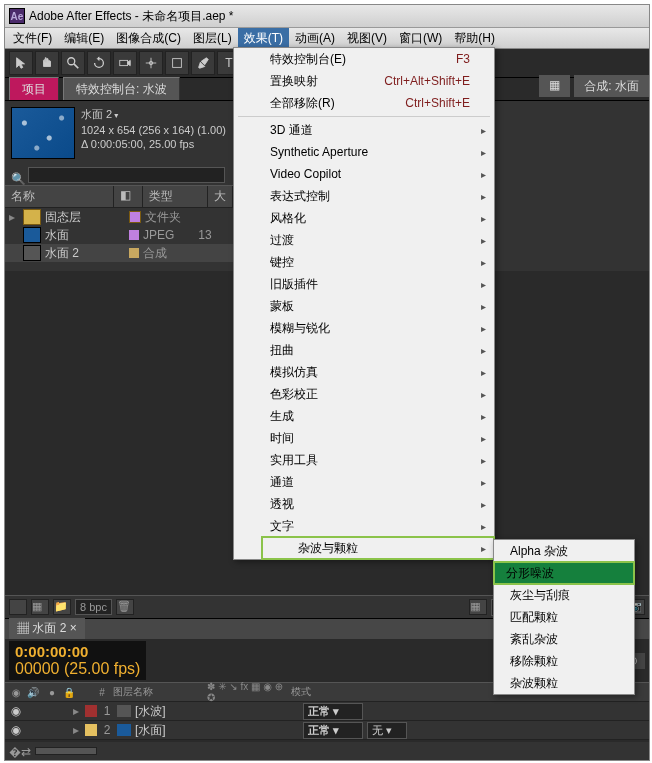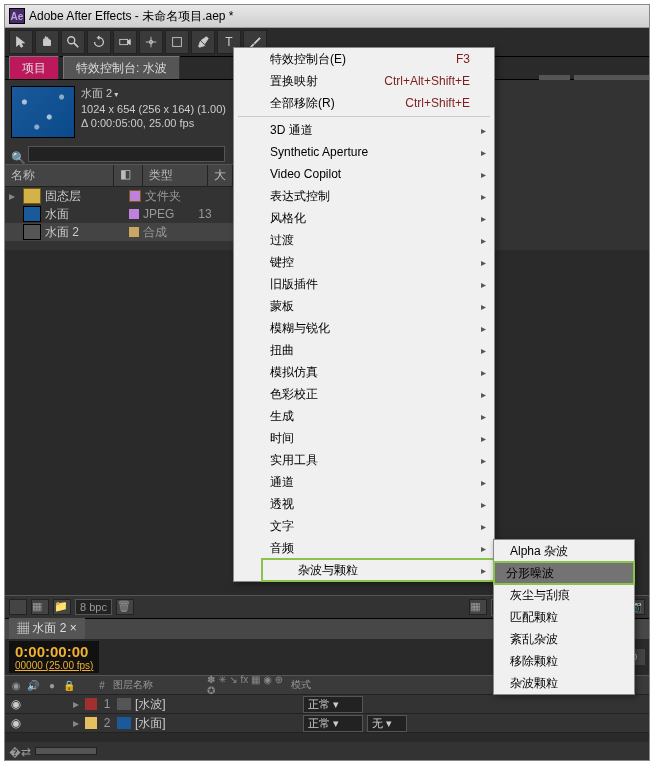--- a/index.html
+++ b/index.html
@@ -50,53 +50,64 @@
   .comp-view .handle{position:absolute;width:6px;height:6px;background:#c06020;}
   
   .bottom{position:absolute;left:0;right:0;top:590px;bottom:0;background:#2a2a2a;display:flex;flex-direction:column;}
   .statusrow{height:22px;background:#333;border-top:1px solid #555;border-bottom:1px solid #000;display:flex;align-items:center;gap:4px;padding:0 4px;color:#999;font-size:11px;}
   .statusrow .chip{background:#222;border:1px solid #555;padding:1px 4px;text-align:center;}
   .statusrow .ic{width:16px;height:14px;background:#444;border:1px solid #222;}
   .tl-tab{height:18px;padding:2px 8px;color:#ddd;}
   .tl-tab.sel{background:#555;}
   .timecode{background:#111;padding:2px 6px;}
   .tc-main{color:#f0b030;font-size:15px;font-weight:bold;}
-  .tc-sub{color:#f0b030;font-size:10px;text-decoration:underline;}
+  .tc-sub{color:#f0b030;font-size:16px;}
   .tl-hdr{height:18px;background:#3a3a3a;display:flex;align-items:center;gap:4px;padding:0 4px;color:#999;font-size:10px;border-top:1px solid #555;border-bottom:1px solid #222;}
   .tl-hdr .c{width:14px;text-align:center;}
   .layer{height:18px;display:flex;align-items:center;gap:4px;padding:0 4px;background:#333;border-bottom:1px solid #222;}
   .layer .eye{width:14px;height:14px;display:flex;align-items:center;justify-content:center;}
   .layer .sq{width:12px;height:12px;}
   .layer .num{width:12px;text-align:center;color:#999;}
   .layer .name{width:80px;}
-  .layer .mode{width:50px;background:#222;border:1px solid #555;padding:0 4px;font-size:11px;}
+  .layer .mode{width:50px;background:#222;border:1px solid #555;padding:0 4px;font-size:11px;font-weight:bold;}
   .layer .none{width:30px;background:#222;border:1px solid #555;padding:0 4px;font-size:11px;}
   
   .menu{position:absolute;background:#f0f0f0;border:1px solid #888;box-shadow:2px 2px 6px rgba(0,0,0,.4);color:#000;z-index:100;}
   .menu .mi{display:flex;align-items:center;height:22px;padding:0 24px 0 36px;position:relative;}
   .menu .mi.hl{outline:2px solid #8bc34a;outline-offset:-1px;margin-left:28px;}
   .menu .mi .shortcut{position:absolute;right:24px;color:#7f1d1d;}
   .menu .mi.has-sub::after{content:"▸";position:absolute;right:8px;font-size:10px;color:#555;}
   .menu hr{margin:2px 4px;border:0;border-top:1px solid #ccc;}
   .submenu{position:absolute;left:244px;top:490px;width:140px;background:#f0f0f0;border:1px solid #888;box-shadow:2px 2px 6px rgba(0,0,0,.4);color:#000;z-index:101;}
   .submenu .mi{height:22px;display:flex;align-items:center;padding:0 16px;}
-  .submenu .mi.hl{outline:2px solid #8bc34a;outline-offset:-1px;background:#737373;padding-left:12px;}
+  .submenu .mi.hl{outline:2px solid #8bc34a;outline-offset:-1px;background:#15803d;padding-left:12px;}
   .right-tabs{position:absolute;right:0;top:70px;display:flex;height:22px;gap:4px;}
   .right-tabs .tab{padding:3px 10px;background:#555;color:#ddd;}
 </style>
 </head>
 <body>
 
 <div class="app">
 
   <div class="titlebar">
     <div class="ae-icon">Ae</div>
     <div class="title">Adobe After Effects - 未命名项目.aep *</div>
   </div>
 
+  <div class="menubar">
+    <div class="item">文件(F)</div>
+    <div class="item">编辑(E)</div>
+    <div class="item">图像合成(C)</div>
+    <div class="item">图层(L)</div>
+    <div class="item open">效果(T)</div>
+    <div class="item">动画(A)</div>
+    <div class="item">视图(V)</div>
+    <div class="item">窗口(W)</div>
+    <div class="item">帮助(H)</div>
+  </div>
 
   <div class="toolbar">
     <div class="tb">
         <svg viewBox="0 0 16 16">
           <path d="M3 2l0 11 3-3 2 4 2-1-2-4 4 0z" fill="#ccc"></path>
         </svg>
       </div>
     <div class="tb">
         <svg viewBox="0 0 16 16">
           <path d="M4 8v4h8V6l-2-1v3l-1-5-1 0v5l-1-6h-1v6l-1-4-1 1z" fill="#ccc"></path>
@@ -273,23 +284,20 @@
         <span>实用工具</span>
       </div>
     <div class="mi has-sub">
         <span>通道</span>
       </div>
     <div class="mi has-sub">
         <span>透视</span>
       </div>
     <div class="mi has-sub">
         <span>文字</span>
-      </div>
-    <div class="mi has-sub">
-        <span>音频</span>
       </div>
     <div class="mi has-sub hl">
         <span>杂波与颗粒</span>
       </div>
   </div>
 
   <div class="submenu" style="left:488px;top:534px;">
     <div class="mi">Alpha 杂波</div>
     <div class="mi hl">分形噪波</div>
     <div class="mi">灰尘与刮痕</div>

